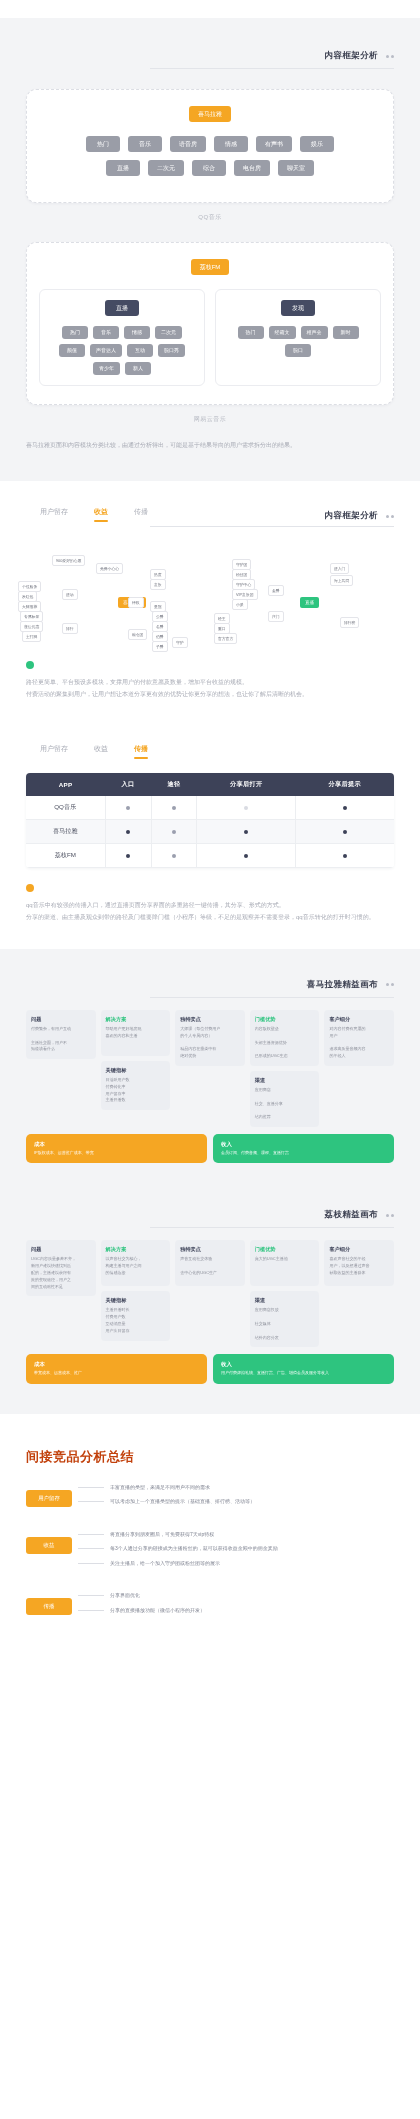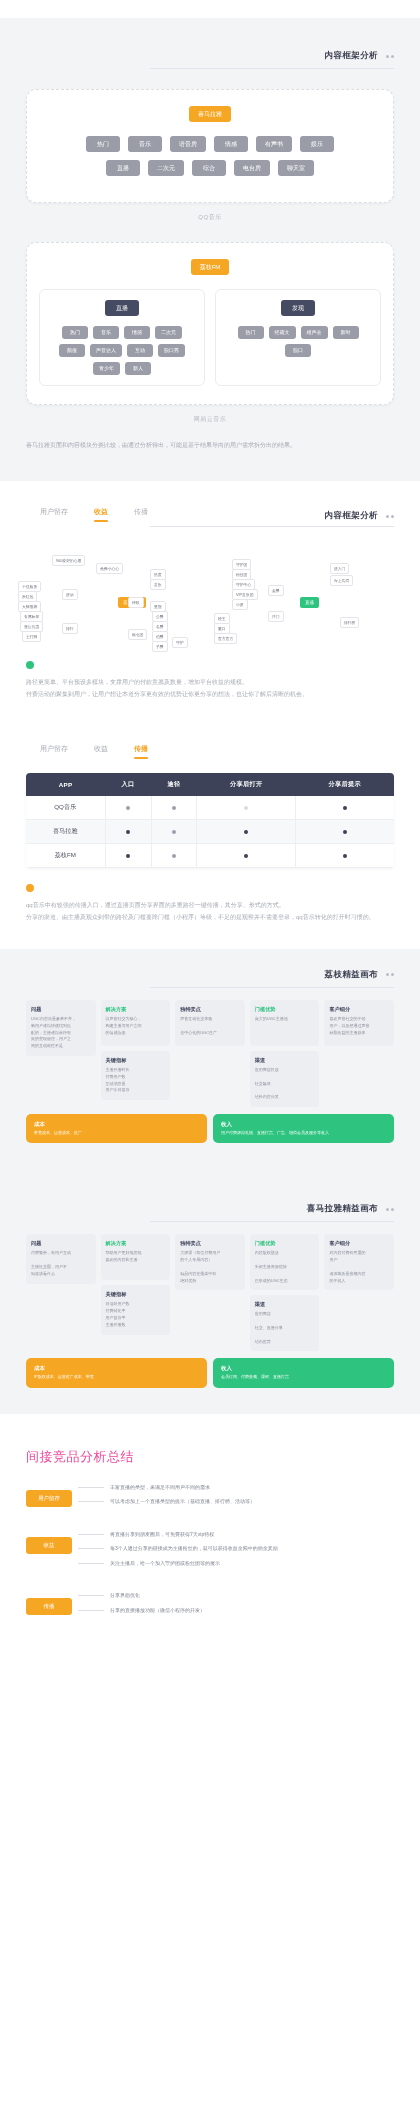--- a/index.html
+++ b/index.html
@@ -145,21 +145,21 @@
   .lb {
     flex: 1; border-radius: 5px; padding: 7px 8px; color: #fff;
   }
   .lb.orange { background: #f5a623; }
   .lb.green  { background: #2ec47f; }
   .lb-h { font-size: 5.4px; font-weight: bold; margin-bottom: 2px; }
   .lb-p { font-size: 4px; line-height: 1.6; opacity: .95; }
 
   
   .sum-title {
-    font-size: 13px; font-weight: normal; color: #ec4899;
+    font-size: 13px; font-weight: bold; color: #c2410c;
     padding: 0 0 0 26px; letter-spacing: .5px;
   }
   .sum-group { display: flex; align-items: flex-start; padding: 0 26px 0 26px; margin-top: 18px; }
   .sum-tag {
     width: 46px; flex: 0 0 46px; background: #f5a623; color: #fff;
     font-size: 5.4px; text-align: center; padding: 5px 0; border-radius: 3px;
     margin-top: 6px;
   }
   .sum-lines { flex: 1; padding-left: 6px; }
   .sum-line { display: flex; align-items: center; gap: 6px; margin-bottom: 7px; }
@@ -342,20 +342,104 @@
             <td><span class="dot s3"></span></td>
           </tr>
         </tbody>
     </table>
 
     <div class="bullet-dot orange" style="margin-top:16px;"></div>
     <div class="note" style="padding-top:0;white-space:pre-line;">qq音乐中有较强的传播入口，通过直播页面分享界面的多重路径一键传播，其分享、形式的方式。
 分享的渠道、由主播及观众到带的路径及门槛要降门槛（小程序）等级，不足的是观察并不需要登录，qq音乐转化的打开时习惯的。</div>
   </div>
 
+  <div class="sec sec-gray" style="padding:30px 0 26px 0;">
+    <div class="sec-title-row">
+      <span class="sec-title">喜马拉雅精益画布</span>
+      <span class="sec-dots">
+          <i></i>
+          <i></i>
+        </span>
+    </div>
+    <div class="sec-rule"></div>
+    <div class="lean" id="lean1">
+        <div class="lean-col">
+          <div class="lean-box">
+            <div class="lean-h">问题</div>
+            <div class="lean-p" style="white-space: pre-line;">付费繁杂，有用户互动
+
+主播社交圈，用户不
+知道该看什么</div>
+          </div>
+        </div>
+        <div class="lean-col">
+          <div class="lean-box">
+            <div class="lean-h green">解决方案</div>
+            <div class="lean-p" style="white-space: pre-line;">帮助用户更好地发现
+喜欢的内容和主播</div>
+          </div>
+          <div class="lean-box">
+            <div class="lean-h">关键指标</div>
+            <div class="lean-p" style="white-space: pre-line;">日活跃用户数
+付费转化率
+用户留存率
+主播开播数</div>
+          </div>
+        </div>
+        <div class="lean-col">
+          <div class="lean-box">
+            <div class="lean-h">独特卖点</div>
+            <div class="lean-p" style="white-space: pre-line;">大师课（每位付费用户
+的个人专属内容）
+
+精品内容在垂类中有
+绝对优势</div>
+          </div>
+        </div>
+        <div class="lean-col">
+          <div class="lean-box">
+            <div class="lean-h green">门槛优势</div>
+            <div class="lean-p" style="white-space: pre-line;">内容版权壁垒
+
+头部主播资源优势
+
+已形成的UGC生态</div>
+          </div>
+          <div class="lean-box">
+            <div class="lean-h">渠道</div>
+            <div class="lean-p" style="white-space: pre-line;">应用商店
+
+社交、直播分享
+
+站内推荐</div>
+          </div>
+        </div>
+        <div class="lean-col">
+          <div class="lean-box">
+            <div class="lean-h">客户细分</div>
+            <div class="lean-p" style="white-space: pre-line;">对内容付费有意愿的
+用户
+
+追求高质量音频内容
+的年轻人</div>
+          </div>
+        </div>
+      </div>
+    <div class="lean-bottom" id="lean1b">
+        <div class="lb orange">
+          <div class="lb-h">成本</div>
+          <div class="lb-p">IP版权成本、运营推广成本、带宽</div>
+        </div>
+        <div class="lb green">
+          <div class="lb-h">收入</div>
+          <div class="lb-p">会员订阅、付费音频、课程、直播打赏</div>
+        </div>
+      </div>
+  </div>
+
   <div class="sec sec-gray" style="padding:20px 0 30px 0;">
     <div class="sec-title-row">
       <span class="sec-title">荔枝精益画布</span>
       <span class="sec-dots">
           <i></i>
           <i></i>
         </span>
     </div>
     <div class="sec-rule"></div>
     <div class="lean" id="lean2">
@@ -420,104 +504,20 @@
           <div class="lb-h">成本</div>
           <div class="lb-p">带宽成本、运营成本、推广</div>
         </div>
         <div class="lb green">
           <div class="lb-h">收入</div>
           <div class="lb-p">用户付费虚拟礼物、直播打赏、广告、增值会员及服务等收入</div>
         </div>
       </div>
   </div>
 
-  <div class="sec sec-gray" style="padding:30px 0 26px 0;">
-    <div class="sec-title-row">
-      <span class="sec-title">喜马拉雅精益画布</span>
-      <span class="sec-dots">
-          <i></i>
-          <i></i>
-        </span>
-    </div>
-    <div class="sec-rule"></div>
-    <div class="lean" id="lean1">
-        <div class="lean-col">
-          <div class="lean-box">
-            <div class="lean-h">问题</div>
-            <div class="lean-p" style="white-space: pre-line;">付费繁杂，有用户互动
-
-主播社交圈，用户不
-知道该看什么</div>
-          </div>
-        </div>
-        <div class="lean-col">
-          <div class="lean-box">
-            <div class="lean-h green">解决方案</div>
-            <div class="lean-p" style="white-space: pre-line;">帮助用户更好地发现
-喜欢的内容和主播</div>
-          </div>
-          <div class="lean-box">
-            <div class="lean-h">关键指标</div>
-            <div class="lean-p" style="white-space: pre-line;">日活跃用户数
-付费转化率
-用户留存率
-主播开播数</div>
-          </div>
-        </div>
-        <div class="lean-col">
-          <div class="lean-box">
-            <div class="lean-h">独特卖点</div>
-            <div class="lean-p" style="white-space: pre-line;">大师课（每位付费用户
-的个人专属内容）
-
-精品内容在垂类中有
-绝对优势</div>
-          </div>
-        </div>
-        <div class="lean-col">
-          <div class="lean-box">
-            <div class="lean-h green">门槛优势</div>
-            <div class="lean-p" style="white-space: pre-line;">内容版权壁垒
-
-头部主播资源优势
-
-已形成的UGC生态</div>
-          </div>
-          <div class="lean-box">
-            <div class="lean-h">渠道</div>
-            <div class="lean-p" style="white-space: pre-line;">应用商店
-
-社交、直播分享
-
-站内推荐</div>
-          </div>
-        </div>
-        <div class="lean-col">
-          <div class="lean-box">
-            <div class="lean-h">客户细分</div>
-            <div class="lean-p" style="white-space: pre-line;">对内容付费有意愿的
-用户
-
-追求高质量音频内容
-的年轻人</div>
-          </div>
-        </div>
-      </div>
-    <div class="lean-bottom" id="lean1b">
-        <div class="lb orange">
-          <div class="lb-h">成本</div>
-          <div class="lb-p">IP版权成本、运营推广成本、带宽</div>
-        </div>
-        <div class="lb green">
-          <div class="lb-h">收入</div>
-          <div class="lb-p">会员订阅、付费音频、课程、直播打赏</div>
-        </div>
-      </div>
-  </div>
-
   <div class="sec sec-white" style="padding:34px 0 40px 0;">
     <div class="sum-title">间接竞品分析总结</div>
     <div id="sumgroups">
         <div class="sum-group">
           <div class="sum-tag">用户留存</div>
           <div class="sum-lines">
             <div class="sum-line">
               <span class="sum-dash"></span>
               <span class="sum-txt">丰富直播的类型，来满足不同用户不同的需求</span>
             </div>

